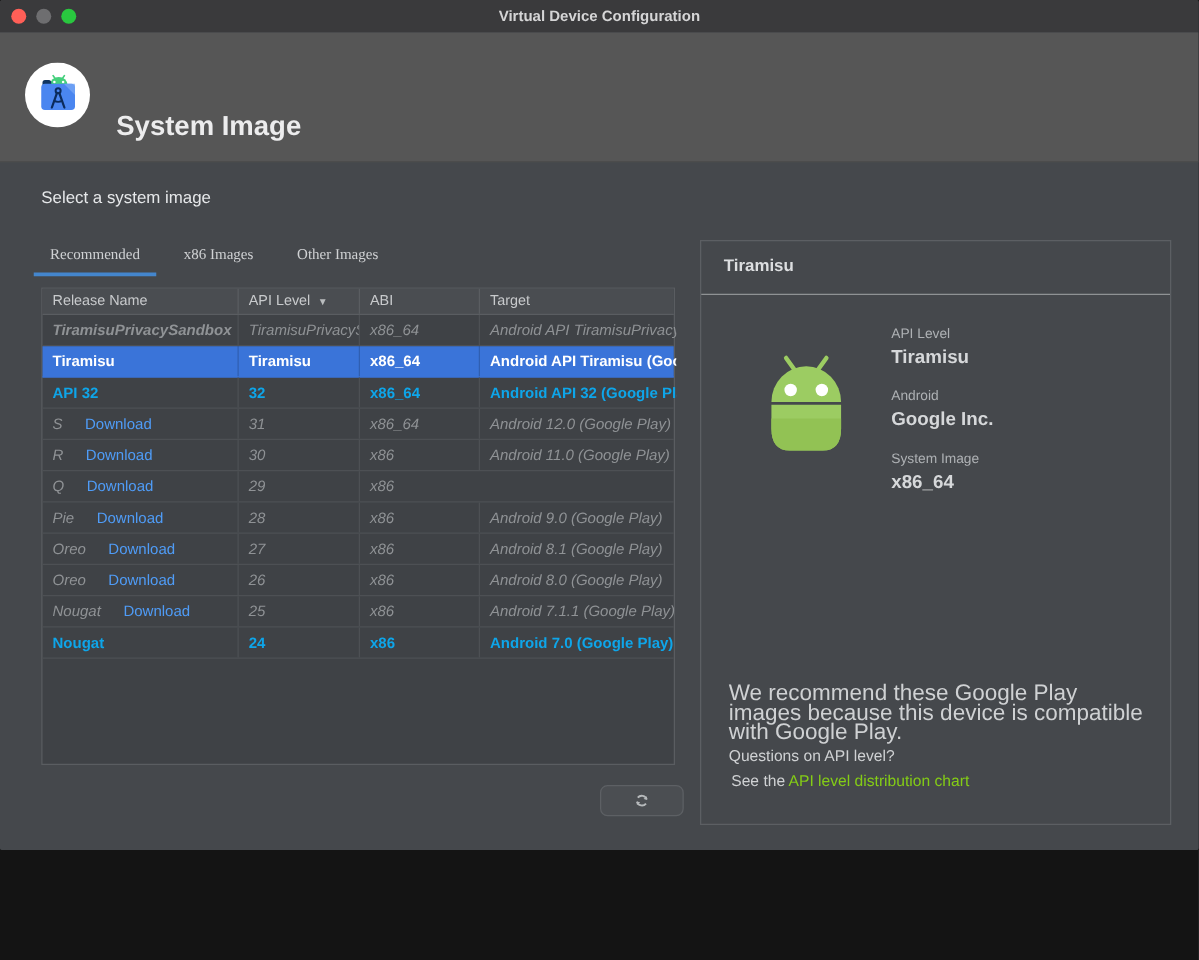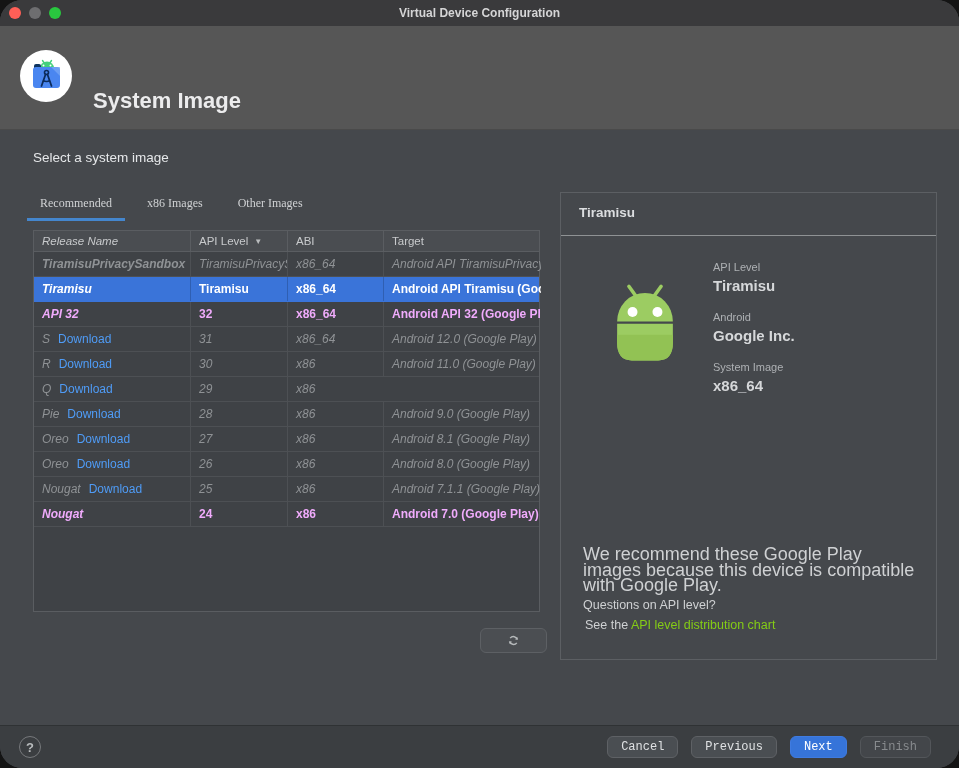--- a/index.html
+++ b/index.html
@@ -1,17 +1,17 @@
 <!DOCTYPE html>
 <html><head>
 <meta charset="utf-8">
 <style>
   html,body{margin:0;padding:0;background:#141414;font-family:"Liberation Sans",sans-serif;}
   *{box-sizing:border-box;}
-  .window{position:relative;width:959px;height:768px;border-radius:22px;overflow:hidden;background:#45484c;}
+  .window{position:relative;width:959px;height:680px;border-radius:2px;overflow:hidden;background:#45484c;}
 
   
   .titlebar{position:absolute;left:0;top:0;width:100%;height:26px;background:#3a3a3c;display:flex;align-items:center;}
   .traffic{position:absolute;left:9px;top:0;height:26px;display:flex;align-items:center;gap:8px;}
   .tl{width:12px;height:12px;border-radius:50%;display:inline-block;}
   .tl.red{background:#ff5f57;}
   .tl.gray{background:#6e6e70;}
   .tl.green{background:#29c73f;}
   .win-title{width:100%;text-align:center;font-size:12px;font-weight:bold;color:#d5d5d6;}
 
@@ -30,31 +30,31 @@
 
   
   .table{position:absolute;left:33px;top:100px;width:507px;height:382px;background:#3f4246;border:1px solid #5a5d61;}
   .thead{display:flex;height:21px;background:#4a4d51;border-bottom:1px solid #5a5d61;}
   .th{font-size:11.5px;color:#c8cacc;display:flex;align-items:center;padding-left:8px;border-right:1px solid #5a5d61;overflow:hidden;white-space:nowrap;}
   .th:last-child{border-right:none;}
   .sort-arrow{margin-left:6px;font-size:8px;color:#b9bcbe;}
   .row{display:flex;height:25px;border-bottom:1px solid #4d5054;}
   .cell{font-size:12px;display:flex;align-items:center;padding-left:8px;border-right:1px solid #4d5054;overflow:hidden;white-space:nowrap;color:#d2d4d6;}
   .cell:last-child{border-right:none;}
-  .c0{width:157px;flex:none;font-style:italic;}
+  .c0{width:157px;flex:none;}
   .c1{width:97px;flex:none;}
   .c2{width:96px;flex:none;}
   .c3{width:157px;flex:none;}
   .row.preview .cell{color:#8f9295;font-style:italic;}
   .row.preview .rel-name{font-weight:bold;}
   .row.download .cell{color:#8f9295;font-style:italic;}
-  .row.installed .cell{color:#f0abfc;font-weight:bold;}
+  .row.installed .cell{color:#0ea5e9;font-weight:bold;}
   .row.selected{background:#3a74d9;border-bottom-color:#3a74d9;}
   .row.selected .cell{color:#ffffff;font-weight:bold;border-right-color:rgba(0,0,0,0.18);}
-  .dl-link{color:#4f9cf7;font-style:normal;margin-left:8px;text-decoration:none;cursor:pointer;}
+  .dl-link{color:#4f9cf7;font-style:normal;margin-left:18px;text-decoration:none;cursor:pointer;}
 
   .refresh-btn{position:absolute;left:480px;top:498px;width:67px;height:25px;background:#4b4e52;border:1px solid #5d6064;border-radius:6px;display:flex;align-items:center;justify-content:center;cursor:pointer;padding:0;}
 
   
   .panel{position:absolute;left:560px;top:62px;width:377px;height:468px;border:1px solid #5c5f63;background:#45484c;}
   .panel-title{position:absolute;left:18px;top:12px;font-size:13.5px;font-weight:bold;color:#dcdee0;}
   .panel-divider{position:absolute;left:0;right:0;top:42px;height:1px;background:#8f9294;}
   .robot{position:absolute;left:40px;top:83px;width:88px;height:94px;}
   .fields{position:absolute;left:152px;top:68px;}
   .field{margin-bottom:17px;}

